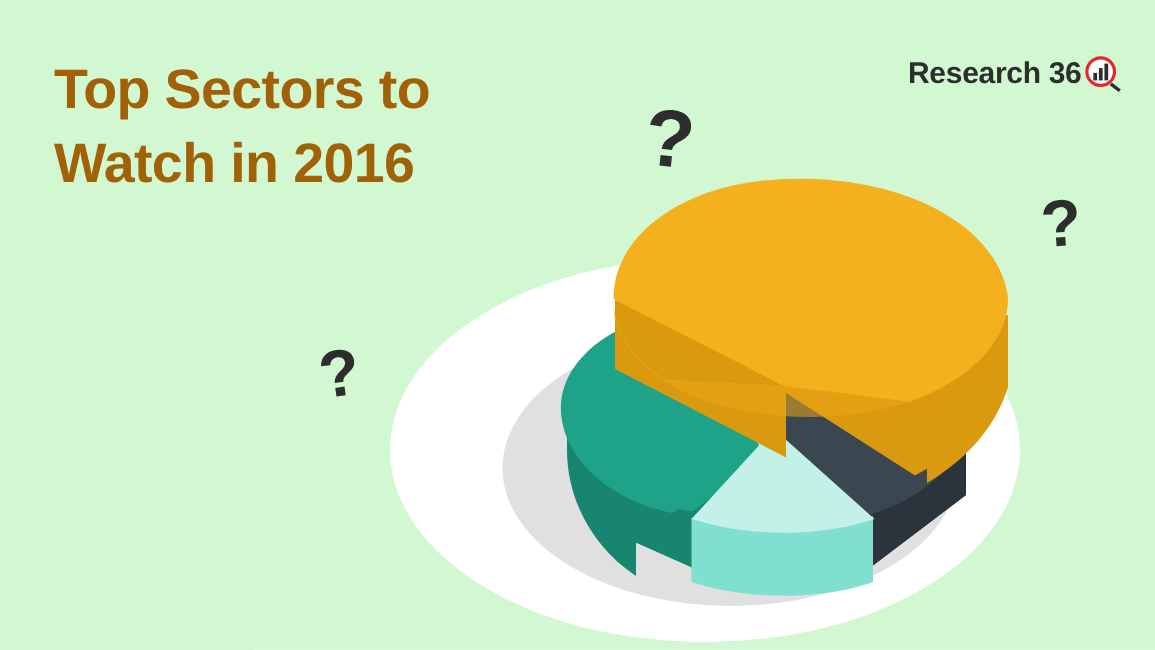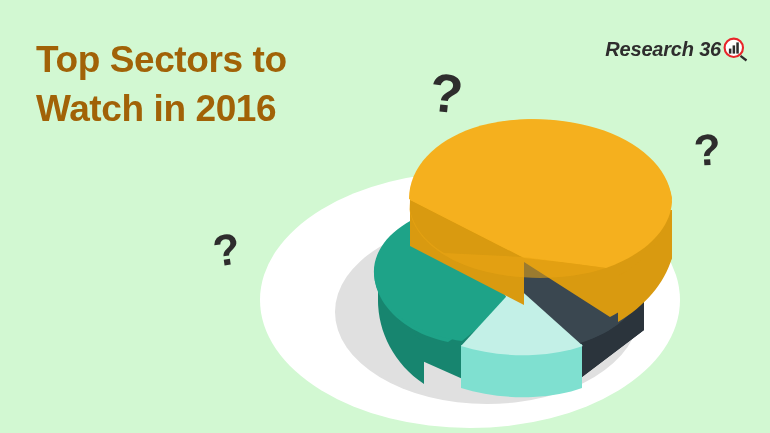--- a/index.html
+++ b/index.html
@@ -46,21 +46,20 @@
     right: 22px;
     top: 36px;
     display: flex;
     align-items: center;
     z-index: 40;
   }
   #logo-text {
     font-family: "Liberation Sans", sans-serif;
     font-size: 20px;
     font-weight: 700;
-    font-style: italic;
     letter-spacing: -0.2px;
     color: #2E2D2D;
     white-space: nowrap;
   }
   #logo-mark {
     position: relative;
     width: 26px;
     height: 26px;
     margin-left: 1px;
   }

